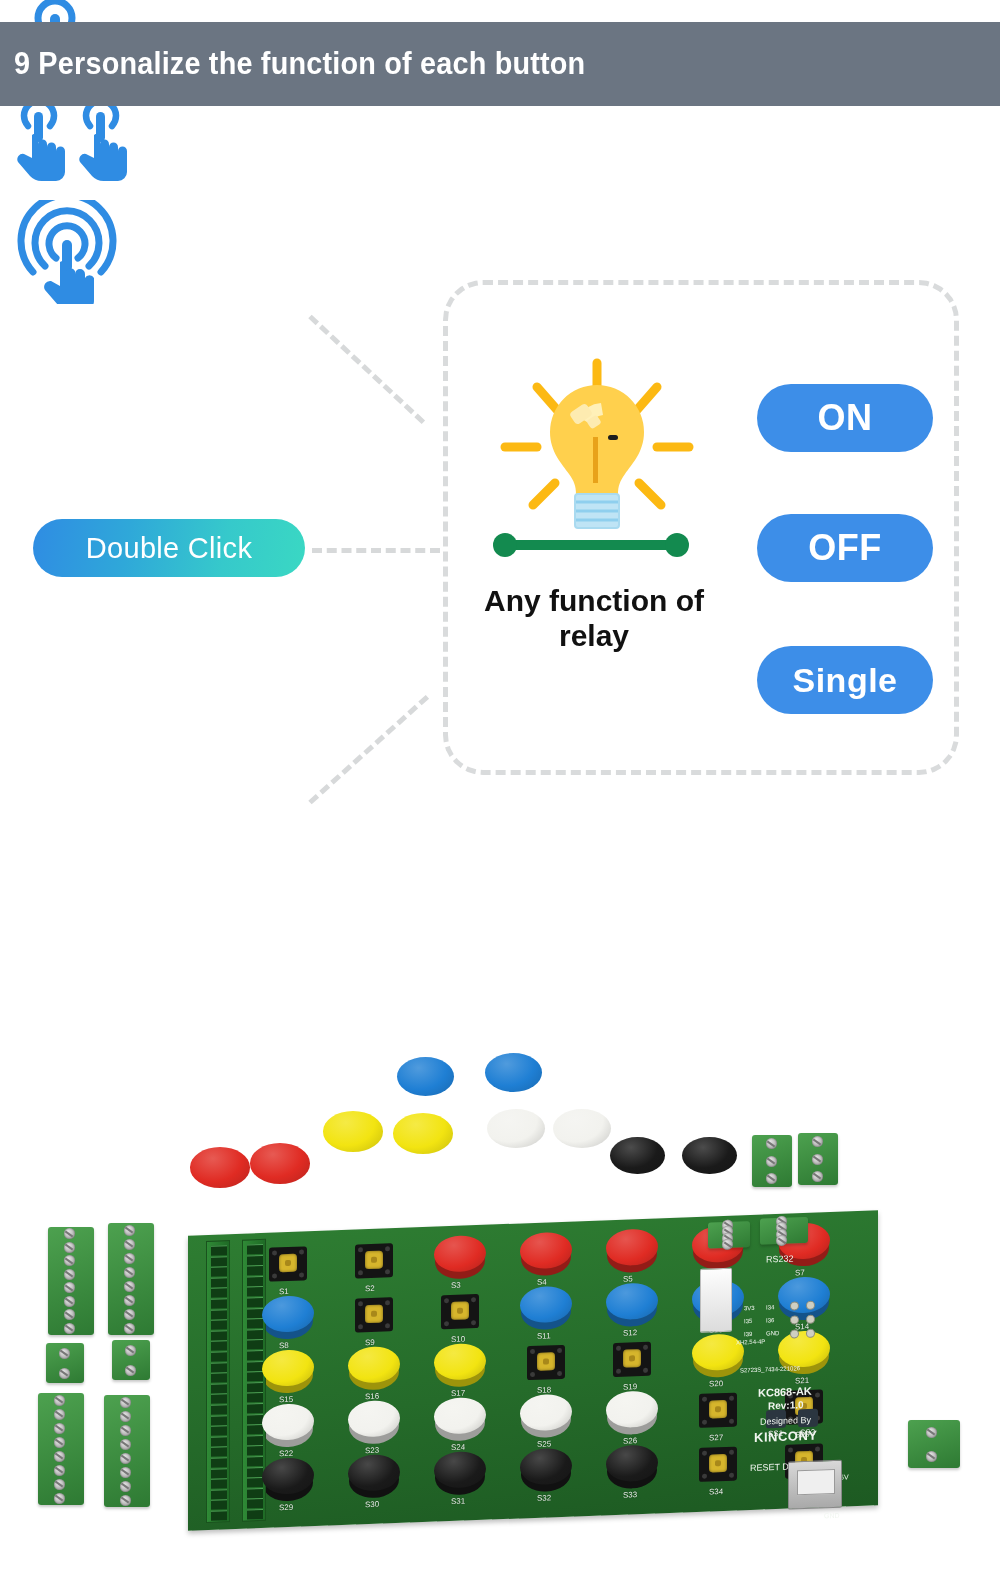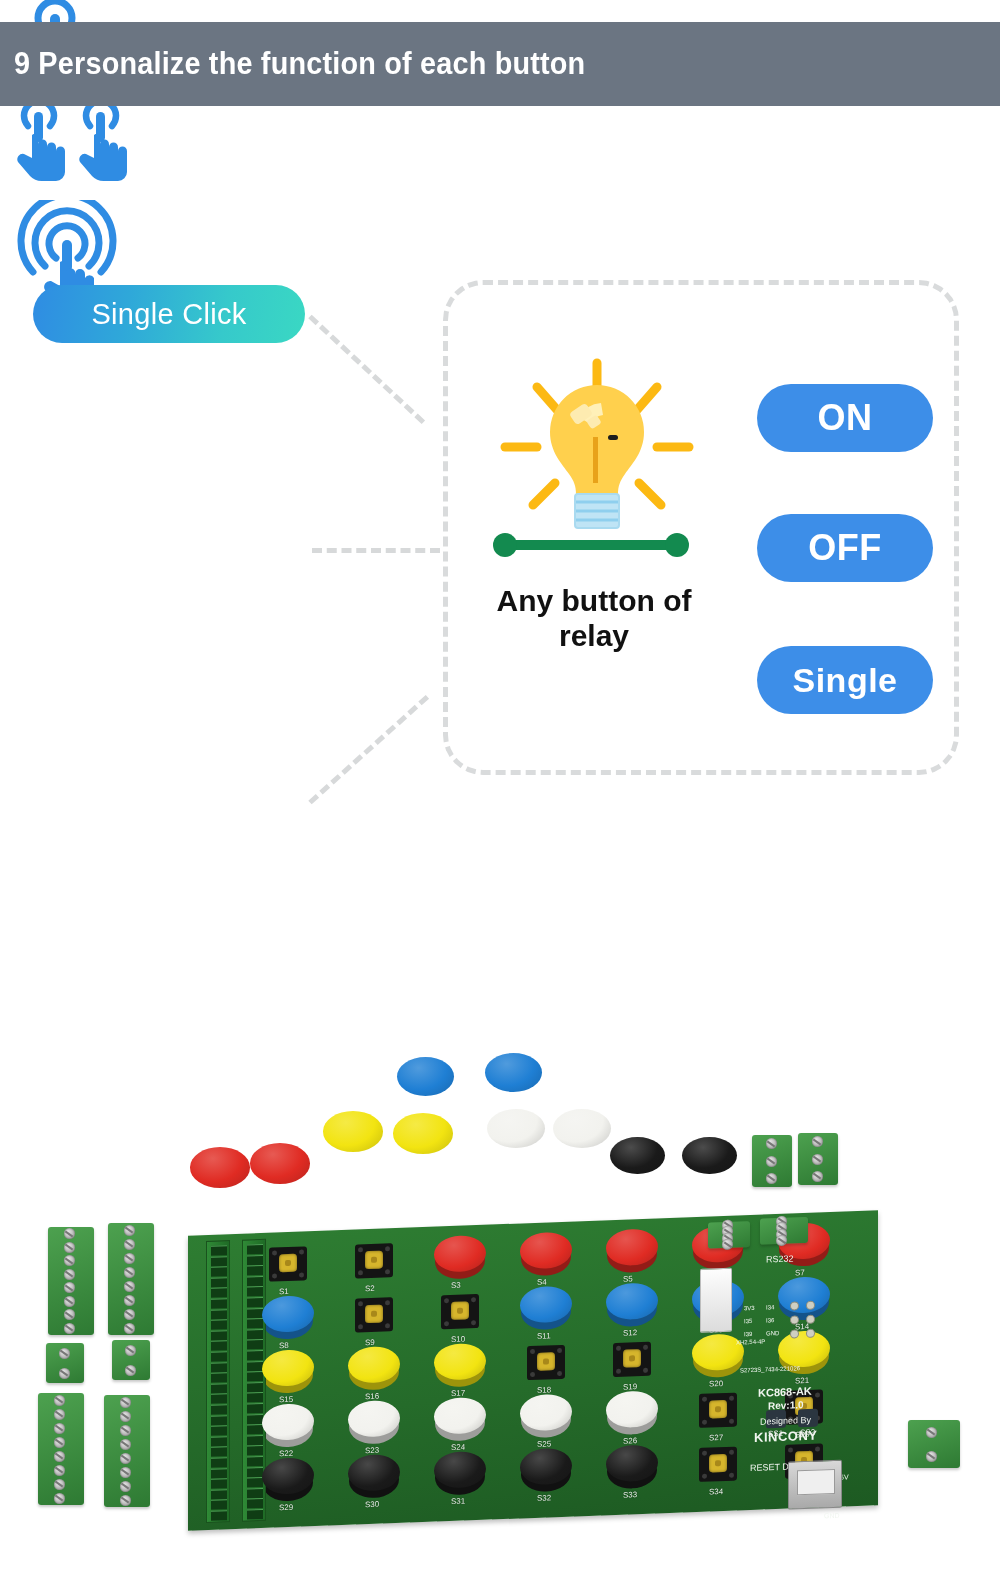--- a/index.html
+++ b/index.html
@@ -160,38 +160,38 @@
   <div class="section-bar" id="bar9">
     <div class="bar-text">9 Personalize the function of each button</div>
   </div>
 
   <div class="icon-wrap" id="icon-single">
     <svg width="80" height="98" viewBox="0 0 80 98">
       <path d="M28 30 A17 17 0 1 1 52 30" fill="none" stroke="#2f8ce3" stroke-width="7" stroke-linecap="round"></path>
       <rect x="35" y="14" width="10" height="34" rx="5" fill="#2f8ce3"></rect>
       <path d="M33 40 v26 l-9 -5 a6 6 0 0 0 -7 9 l14 16 a18 18 0 0 0 13 6 h16 a10 10 0 0 0 10 -10 v-24 a5 5 0 0 0 -10 0 v-4 a5 5 0 0 0 -10 0 v-3 a5 5 0 0 0 -10 0 V40 a5 5 0 0 0 -7 0 z" fill="#2f8ce3"></path>
     </svg>
-  </div>
-  <div class="pill" id="pill-single">
-    <span>Single Click</span>
   </div>
 
   <div class="icon-wrap" id="icon-double">
     <svg width="128" height="96" viewBox="0 0 128 96">
       <g>
         <path d="M13 26 A15 15 0 1 1 35 26" fill="none" stroke="#2f8ce3" stroke-width="6.5" stroke-linecap="round"></path>
         <rect x="19" y="12" width="9" height="30" rx="4.5" fill="#2f8ce3"></rect>
         <path d="M17 35 v23 l-8 -4 a5.5 5.5 0 0 0 -6 8 l12 14 a16 16 0 0 0 12 5 h14 a9 9 0 0 0 9 -9 v-21 a4.5 4.5 0 0 0 -9 0 v-4 a4.5 4.5 0 0 0 -9 0 v-3 a4.5 4.5 0 0 0 -9 0 V35 a4.5 4.5 0 0 0 -6 0 z" fill="#2f8ce3"></path>
       </g>
       <g transform="translate(62,0)">
         <path d="M13 26 A15 15 0 1 1 35 26" fill="none" stroke="#2f8ce3" stroke-width="6.5" stroke-linecap="round"></path>
         <rect x="19" y="12" width="9" height="30" rx="4.5" fill="#2f8ce3"></rect>
         <path d="M17 35 v23 l-8 -4 a5.5 5.5 0 0 0 -6 8 l12 14 a16 16 0 0 0 12 5 h14 a9 9 0 0 0 9 -9 v-21 a4.5 4.5 0 0 0 -9 0 v-4 a4.5 4.5 0 0 0 -9 0 v-3 a4.5 4.5 0 0 0 -9 0 V35 a4.5 4.5 0 0 0 -6 0 z" fill="#2f8ce3"></path>
       </g>
     </svg>
+  </div>
+  <div class="pill" id="pill-double">
+    <span>Double Click</span>
   </div>
 
   <div class="icon-wrap" id="icon-hold">
     <svg width="104" height="104" viewBox="0 0 104 104">
       <path d="M18 72 A46 46 0 1 1 86 72" fill="none" stroke="#2f8ce3" stroke-width="7" stroke-linecap="round"></path>
       <path d="M30 66 A32 32 0 1 1 74 66" fill="none" stroke="#2f8ce3" stroke-width="7" stroke-linecap="round"></path>
       <path d="M41 58 A18 18 0 1 1 63 58" fill="none" stroke="#2f8ce3" stroke-width="7" stroke-linecap="round"></path>
       <rect x="47" y="40" width="10" height="32" rx="5" fill="#2f8ce3"></rect>
       <path d="M45 62 v24 l-9 -5 a6 6 0 0 0 -6 9 l13 15 a17 17 0 0 0 12 5 h15 a9 9 0 0 0 9 -9 v-23 a5 5 0 0 0 -9 0 v-4 a5 5 0 0 0 -10 0 v-3 a5 5 0 0 0 -9 0 V62 a5 5 0 0 0 -6 0 z" fill="#2f8ce3"></path>
     </svg>
@@ -230,21 +230,21 @@
     </svg>
   </div>
 
   <div id="relay-bar">
     <div class="bar-line"></div>
     <div class="bar-dot left"></div>
     <div class="bar-dot right"></div>
   </div>
 
   <div id="relay-label">
-    <div>Any button of</div>
+    <div>Any function of</div>
     <div>relay</div>
   </div>
 
   <div class="action-btn" id="btn-off">
     <span>OFF</span>
   </div>
   <div class="action-btn" id="btn-on">
     <span>ON</span>
   </div>
   <div class="action-btn" id="btn-toggle">

